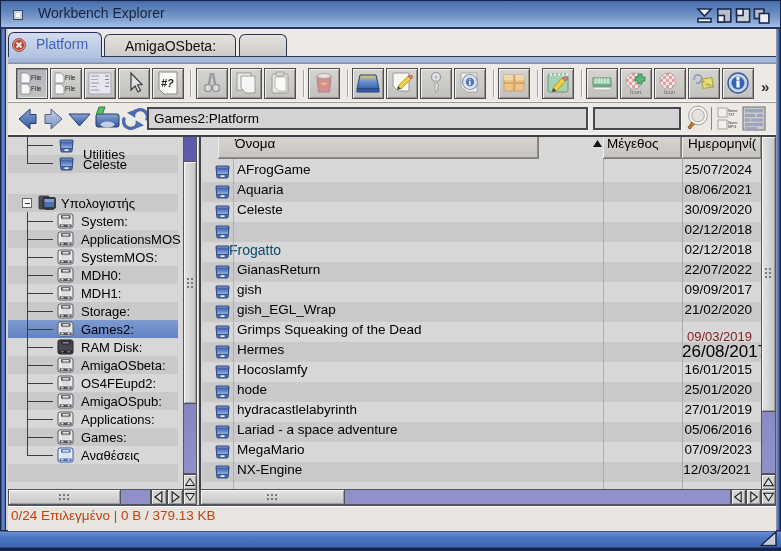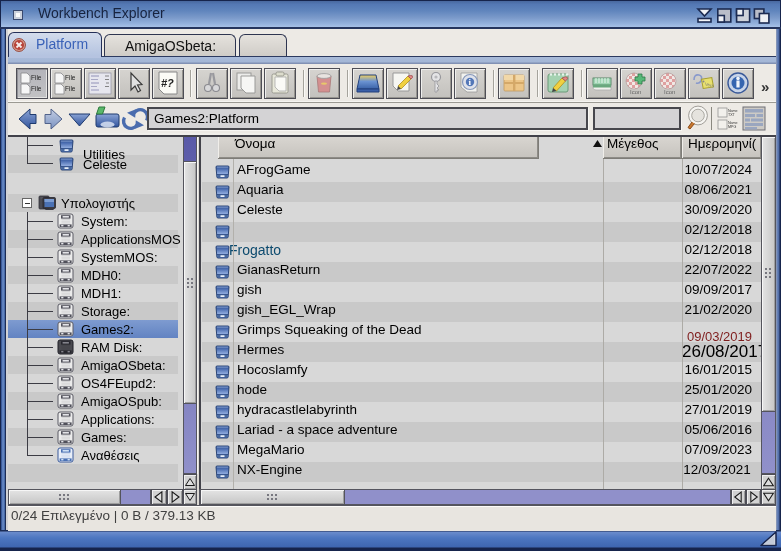--- a/index.html
+++ b/index.html
@@ -47,21 +47,21 @@
   .hcell span{position:absolute;left:17px;top:0px;font-size:13.5px;color:#000;}
   .frow{position:absolute;left:1px;width:560px;height:20px;}
   .colsep{position:absolute;width:1px;background:#adaba6;}
   .sbtn{position:absolute;box-sizing:border-box;background:#d2d2d2;border:1px solid #4e4e56;
     box-shadow:inset 1px 1px 0 #efefef, inset -1px -1px 0 #9a9a9a;}
   .knob{position:absolute;box-sizing:border-box;background:linear-gradient(90deg,#e4e4e4,#c6c6c6);border:1px solid #54545c;
     box-shadow:inset 1px 1px 0 #f6f6f6, inset -1px -1px 0 #9e9e9e;}
   .knobh{background:linear-gradient(#e4e4e4,#c6c6c6);}
   .track{position:absolute;box-sizing:border-box;border:1px solid #55555f;}
   #statusbar{left:8px;top:506px;width:768px;height:24px;background:#e8e5e0;border-top:1px solid #fdfcfa;}
-  #statusbar span{position:absolute;left:3px;top:1px;font-size:13.5px;color:#404040;}
+  #statusbar span{position:absolute;left:3px;top:1px;font-size:13.5px;color:#c2410c;}
 </style>
 </head>
 <body>
 <div id="win">
 <div class="abs" id="titlebar"></div>
 <div class="abs" id="titlebotline"></div>
 <div class="abs" id="closegad"></div>
 <div class="abs" id="title-text">Workbench Explorer</div>
 <svg class="abs" style="left:690px;top:6px" width="84" height="18" viewBox="0 0 84 18">
 <g stroke="#1c2b52" stroke-width="1.6">
@@ -618,21 +618,21 @@
             <stop offset="1" stop-color="#5577b8"></stop>
           </linearGradient>
         </defs>
 <path d="M2 1 L13 1 Q14 1 14 2 L13.1 12 Q13 13 12 13 L3 13 Q2 13 1.9 12 L1 2 Q1 1 2 1 Z" fill="url(#dwf0)" stroke="#1e3a6e" stroke-width="0.9"></path>
 <rect x="1.8" y="1.6" width="11.4" height="0.9" fill="#8fa9d6"></rect>
 <rect x="1.9" y="9.2" width="11.2" height="0.8" fill="#27457f"></rect>
 <path d="M2.2 10 L12.8 10 L12.5 12.2 L2.5 12.2 Z" fill="#49699f"></path>
 <rect x="5.3" y="10.3" width="4.4" height="1.7" rx="0.8" fill="#e6edf8"></rect>
 </svg>
 <div class="abs" style="left:36px;top:26px;font-size:13.5px;color:#000;white-space:nowrap">AFrogGame</div>
-<div class="abs" style="left:481px;top:26px;width:70px;font-size:13.5px;color:#000;text-align:right">10/07/2024</div>
+<div class="abs" style="left:481px;top:26px;width:70px;font-size:13.5px;color:#000;text-align:right">25/07/2024</div>
 <div class="frow" style="top:46px;background:#c9c9c9"></div>
 <svg class="abs" style="left:14px;top:49px" width="15" height="14" viewBox="0 0 15 14">
 <defs>
           <linearGradient id="dwf1" x1="0" y1="0" x2="0" y2="1">
 <stop offset="0" stop-color="#2f4f92"></stop>
             <stop offset="0.25" stop-color="#4a6cb0"></stop>
             <stop offset="0.62" stop-color="#8aa6da"></stop>
             <stop offset="1" stop-color="#5577b8"></stop>
           </linearGradient>
         </defs>

